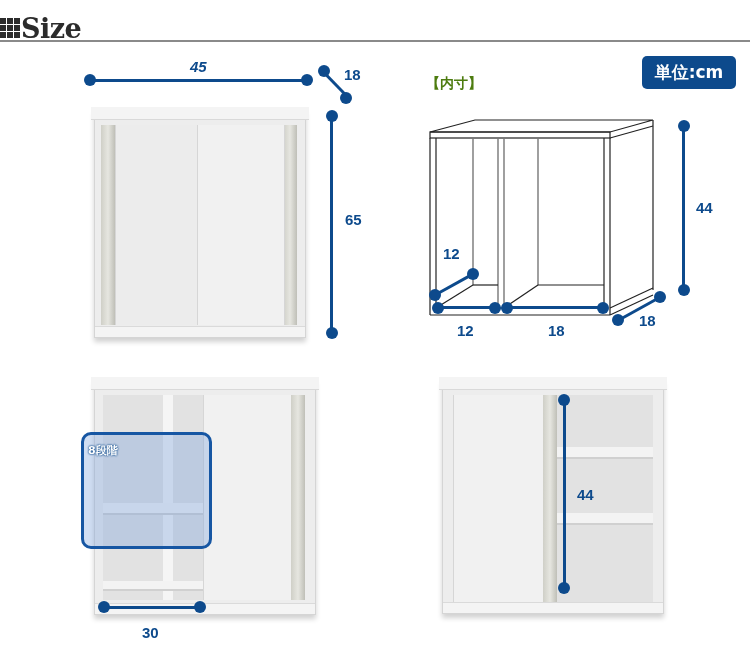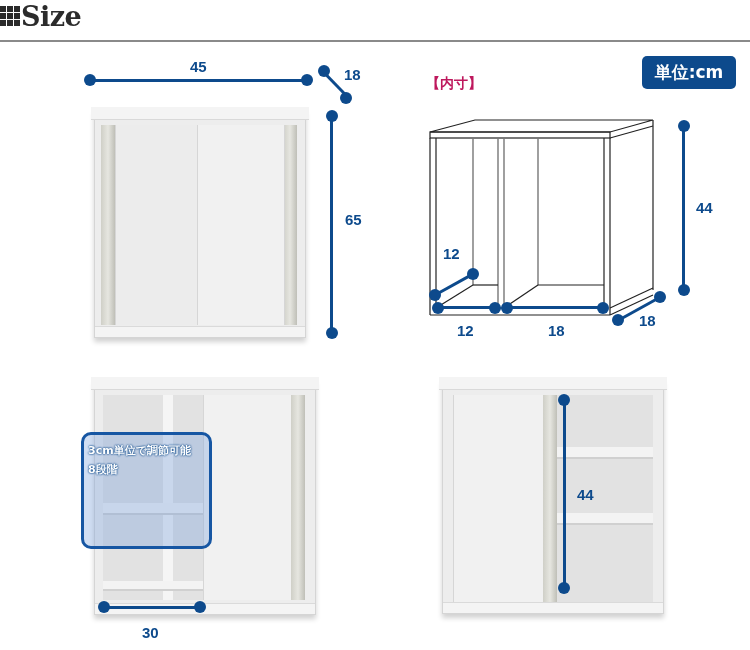--- a/index.html
+++ b/index.html
@@ -1,24 +1,24 @@
 <!DOCTYPE html>
 <html><head>
 <meta charset="utf-8">
 <style>
   html, body { margin:0; padding:0; }
   body { width:750px; height:650px; background:#ffffff; position:relative; overflow:hidden; font-family:"DejaVu Sans", sans-serif; }
   .abs { position:absolute; }
-  .header-title { left:0; top:0; height:32px; display:flex; align-items:center; }
+  .header-title { left:0; top:12px; height:32px; display:flex; align-items:center; }
   .grid-icon { width:20px; height:20px; display:grid; grid-template-columns:repeat(3,6px); grid-template-rows:repeat(3,6px); gap:1px; margin-right:1px; }
   .grid-icon span { background:#2b2b2b; }
   .title-text { font-family:"DejaVu Serif", serif; font-weight:bold; font-size:27px; color:#2b2b2b; letter-spacing:-0.5px; }
   .header-rule { left:0; top:40px; width:750px; height:2px; background:#8a8a8a; }
   .unit-badge { left:642px; top:56px; width:94px; height:33px; background:#0d4a8c; border-radius:5px; color:#fff; font-size:17px; font-weight:bold; display:flex; align-items:center; justify-content:center; }
-  .inner-label { left:426px; top:75px; font-size:14px; font-weight:bold; color:#be185d; }
+  .inner-label { left:426px; top:75px; font-size:14px; font-weight:bold; color:#4d7c0f; }
   .dim { color:#0d4a8c; font-weight:bold; font-size:15px; font-family:"Liberation Sans", sans-serif; }
   .dot { width:12px; height:12px; border-radius:50%; background:#0d4a8c; position:absolute; }
   .line { position:absolute; background:#0d4a8c; }
   
   .cab { position:absolute; background:#ededed; border:1px solid #d5d5d5; box-shadow:0 4px 5px rgba(0,0,0,0.18); }
   .cab-top { position:absolute; left:-4px; right:-4px; top:-4px; height:12px; background:#f4f4f4; border-bottom:1px solid #d9d9d9; }
   .door { position:absolute; background:#f1f1f1; border-left:1px solid #d6d6d6; border-right:1px solid #d6d6d6; }
   .rail { position:absolute; background:linear-gradient(90deg,#cfcfc7,#e6e6e0,#bfbfb7); }
   .interior { position:absolute; background:#e2e2e2; }
   .shelf { position:absolute; background:#f3f3f3; border-bottom:2px solid #d0d0d0; }
@@ -43,21 +43,21 @@
   <span class="title-text">Size</span>
 </div>
 <div class="abs header-rule"></div>
 
 <div class="abs unit-badge">単位:cm</div>
 
 <div>
   <div class="line" style="left:90px;top:79px;width:217px;height:3px;"></div>
   <div class="dot" style="left:84px;top:74px;"></div>
   <div class="dot" style="left:301px;top:74px;"></div>
-  <div class="abs dim" style="left:190px;top:58px;">45</div>
+  <div class="abs dim" style="left:190px;top:58px;font-style:italic;">45</div>
 
   <div class="line" style="left:323px;top:70px;width:31px;height:3px;transform-origin:0 50%;transform:rotate(46deg);"></div>
   <div class="dot" style="left:318px;top:65px;"></div>
   <div class="dot" style="left:340px;top:92px;"></div>
   <div class="abs dim" style="left:344px;top:66px;">18</div>
 
   <div class="line" style="left:330px;top:115px;width:3px;height:218px;"></div>
   <div class="dot" style="left:326px;top:110px;"></div>
   <div class="dot" style="left:326px;top:327px;"></div>
   <div class="abs dim" style="left:345px;top:211px;">65</div>
@@ -134,21 +134,20 @@
     <div class="cab-top"></div>
     <div class="interior" style="left:8px;top:14px;width:100px;height:205px;"></div>
     <div style="position:absolute;left:68px;top:14px;width:10px;height:205px;background:#f5f5f5;"></div>
     <div class="shelf" style="left:8px;top:122px;width:100px;height:10px;"></div>
     <div class="shelf" style="left:8px;top:200px;width:100px;height:8px;"></div>
     <div class="door" style="left:108px;top:14px;width:88px;height:205px;"></div>
     <div class="rail" style="left:196px;top:14px;width:14px;height:205px;"></div>
     <div style="position:absolute;left:0;right:0;bottom:0;height:10px;background:#f4f4f4;border-top:1px solid #dadada;"></div>
   </div>
   <div class="abs callout">
-    <div>3cm単位で調節可能</div>
     <div>8段階</div>
   </div>
   <div class="line" style="left:104px;top:606px;width:96px;height:3px;"></div>
   <div class="dot" style="left:98px;top:601px;"></div>
   <div class="dot" style="left:194px;top:601px;"></div>
   <div class="abs dim" style="left:142px;top:624px;">30</div>
 </div>
 
 <div>
   <div class="cab" style="left:442px;top:380px;width:220px;height:232px;">

